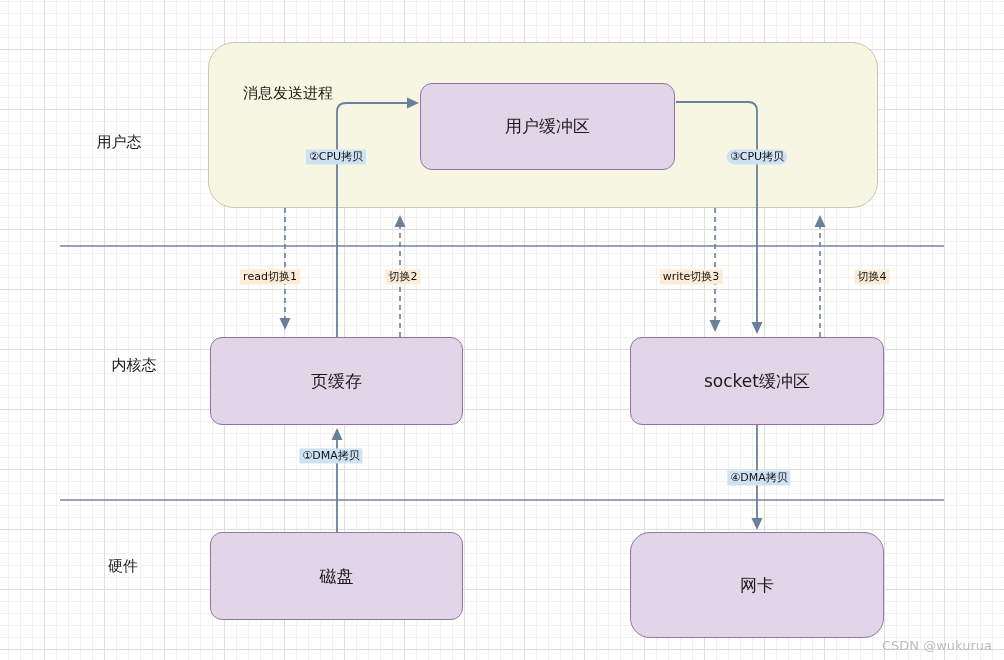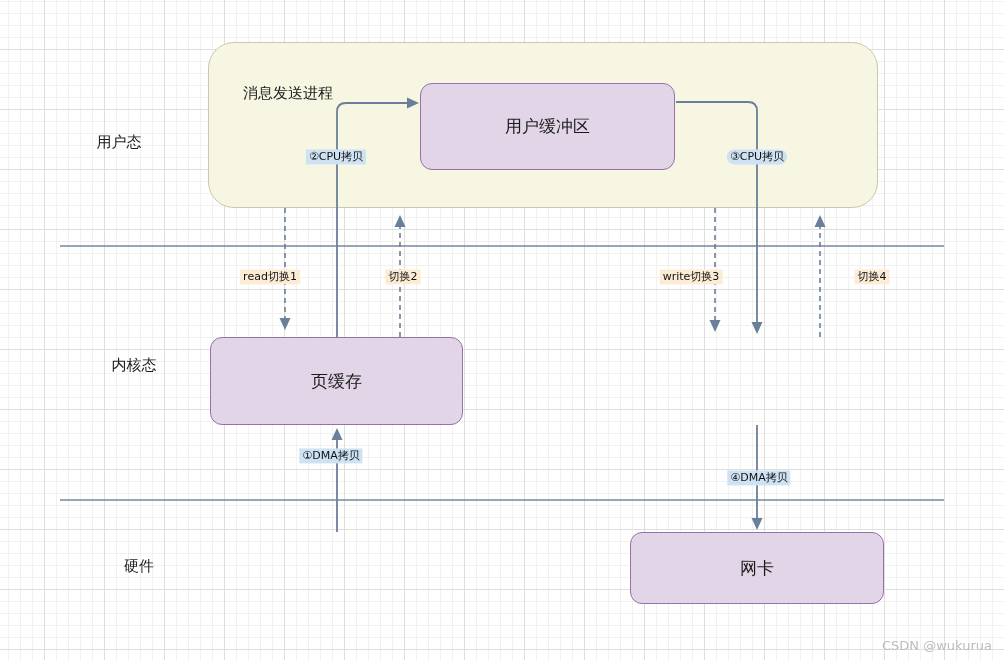--- a/index.html
+++ b/index.html
@@ -36,21 +36,21 @@
     position:absolute;
     background:#e1d5e7;border:1px solid #9673a6;border-radius:12px;
     box-sizing:border-box;
     display:flex;align-items:center;justify-content:center;
     font-size:17px;color:#1a1a1a;
   }
   .node.user-buffer{left:420px;top:83px;width:255px;height:87px;}
   .node.page-cache{left:210px;top:337px;width:253px;height:88px;}
   .node.socket-buffer{left:630px;top:337px;width:254px;height:88px;}
   .node.disk{left:210px;top:532px;width:253px;height:88px;}
-  .node.nic{left:630px;top:532px;width:254px;height:72px;}
+  .node.nic{left:630px;top:532px;width:254px;height:106px;border-radius:20px;}
   .row-label{
     position:absolute;transform:translate(-50%,-50%);
     font-size:15px;color:#1a1a1a;white-space:nowrap;
   }
   .process-label{
     position:absolute;left:243px;top:84px;
     font-size:15px;color:#1a1a1a;white-space:nowrap;
   }
   .annot{
     position:absolute;transform:translate(-50%,-50%);
@@ -96,29 +96,35 @@
 
     <path class="dashed" d="M715,208 L715,321"></path>
     <polygon points="709.5,320 715,332 720.5,320"></polygon>
 
     <path class="dashed" d="M820,337 L820,226"></path>
     <polygon points="814.5,227 820,215 825.5,227"></polygon>
   </svg>
 
   <div class="row-label" style="left:119px;top:142px;">用户态</div>
   <div class="row-label" style="left:134px;top:365px;">内核态</div>
-  <div class="row-label" style="left:123px;top:566px;margin-left:16px;">硬件</div>
+  <div class="row-label" style="left:123px;top:566px;">硬件</div>
 
   <div class="process-label">消息发送进程</div>
 
   <div class="node page-cache">
     <span>页缓存</span>
   </div>
   <div class="node user-buffer">
     <span>用户缓冲区</span>
+  </div>
+  <div class="node socket-buffer">
+    <span>socket缓冲区</span>
+  </div>
+  <div class="node disk">
+    <span>磁盘</span>
   </div>
   <div class="node nic">
     <span>网卡</span>
   </div>
 
   <div class="annot hl-blue" style="left:336px;top:157px;">②CPU拷贝</div>
   <div class="annot hl-blue" style="left:757px;top:157px;border-radius:7px;">③CPU拷贝</div>
 
   <div class="annot hl-orange" style="left:270px;top:277px;">read切换1</div>
   <div class="annot hl-orange" style="left:403px;top:277px;">切换2</div>

